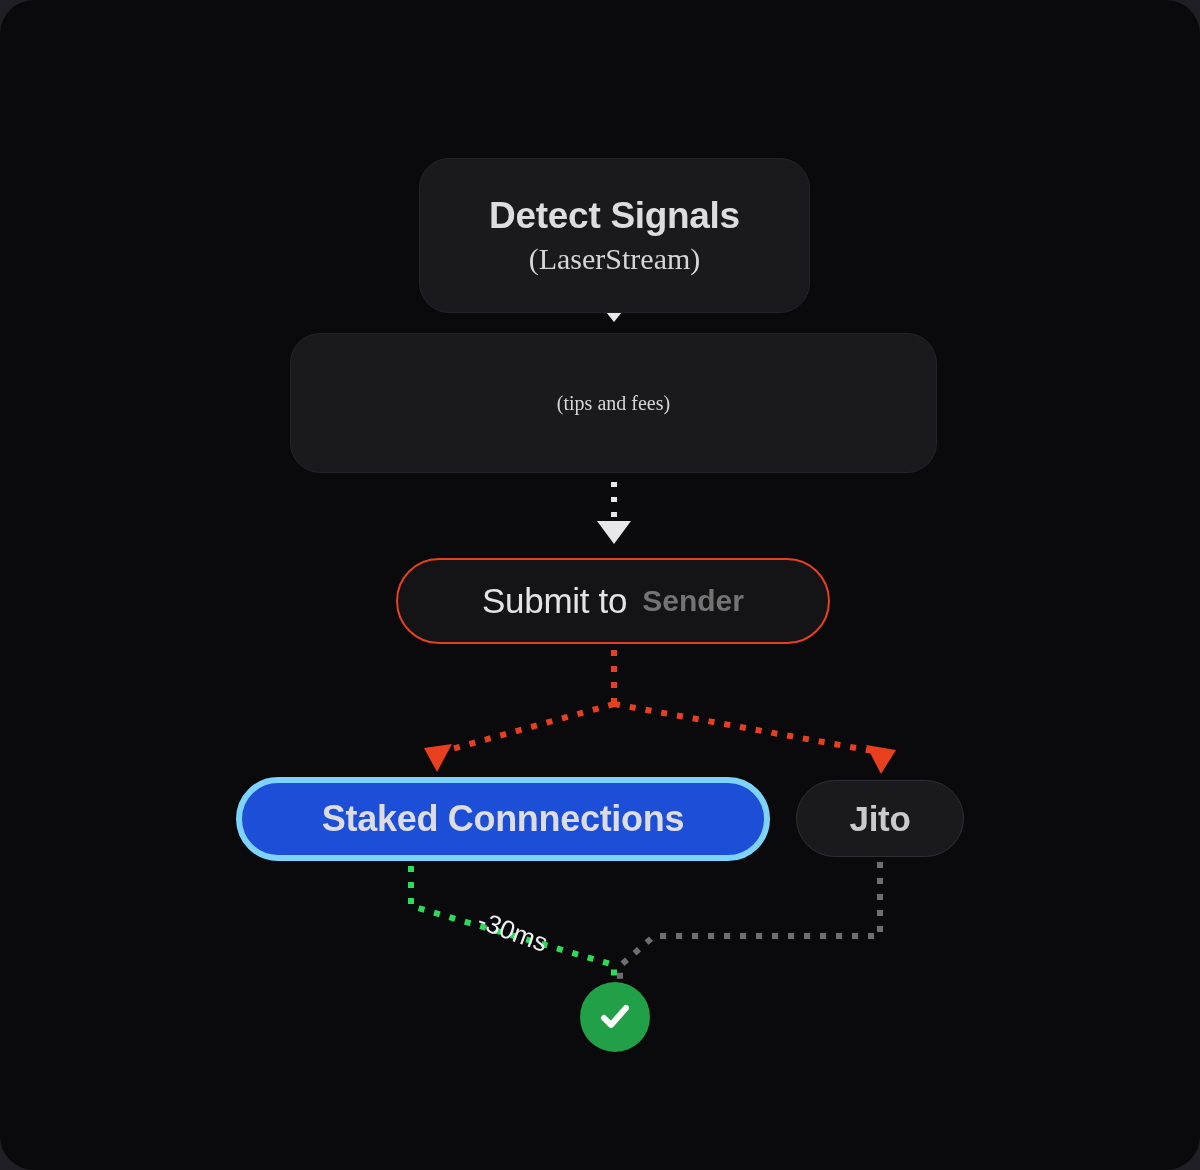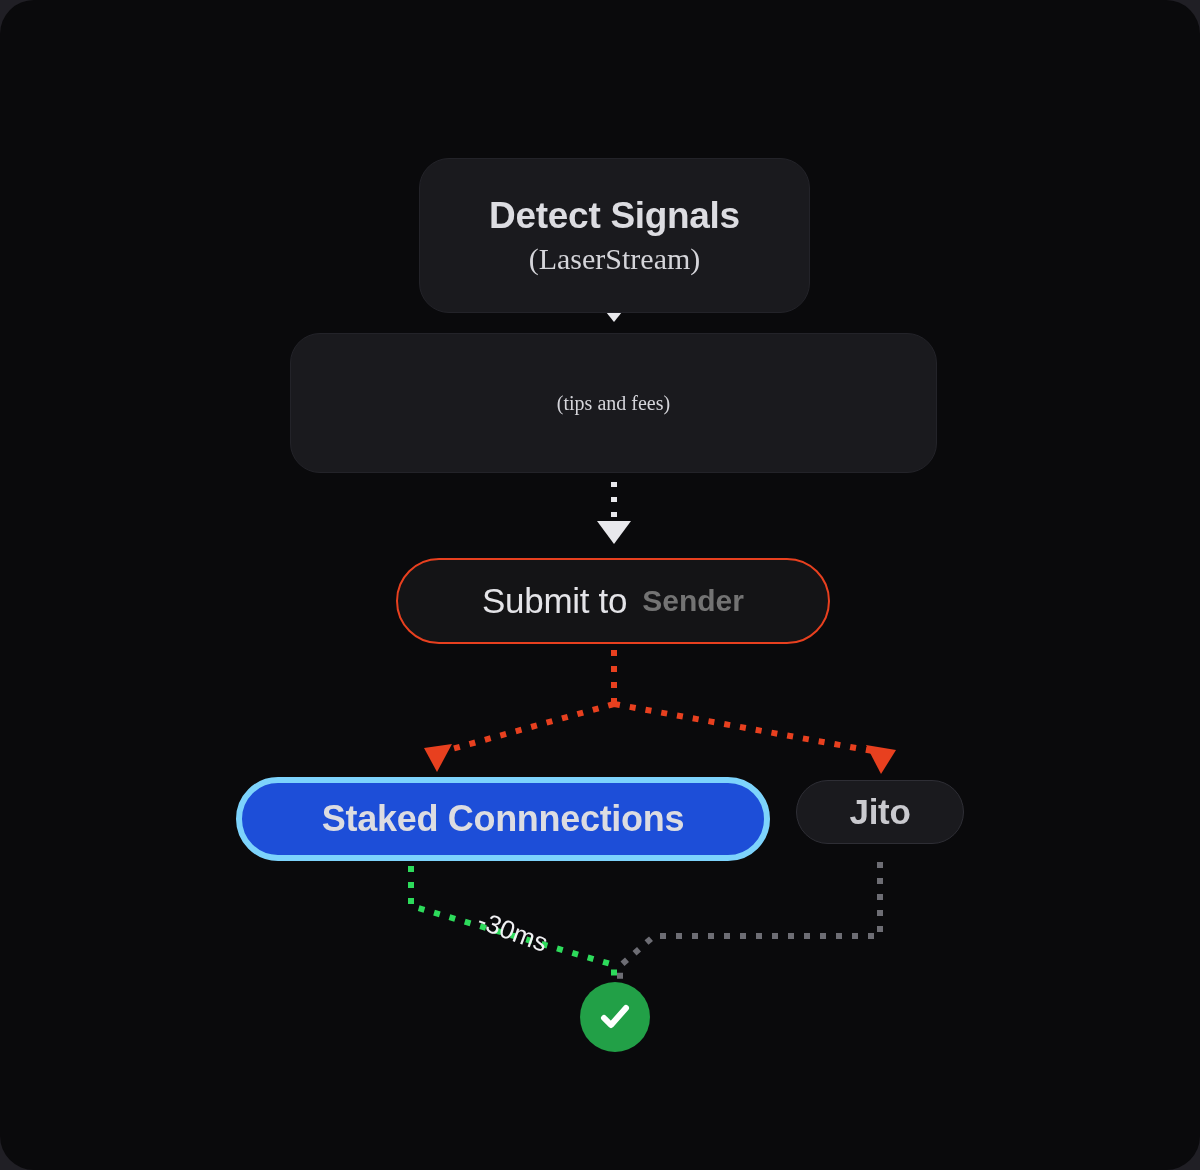--- a/index.html
+++ b/index.html
@@ -85,21 +85,21 @@
 
   #node-staked {
     left: 236px; top: 777px; width: 534px; height: 84px;
     border-radius: 42px;
     border: 6px solid #7dd3fc;
     background: #1d4ed8;
   }
   #node-staked .title { font-size: 36px; }
 
   #node-jito {
-    left: 796px; top: 780px; width: 168px; height: 64px;
+    left: 796px; top: 780px; width: 168px; height: 77px;
     border-radius: 39px;
     border: 1px solid #2e2e35;
     background: #1a1a1e;
   }
   #node-jito .title { font-size: 35px; color: #c9c9ce; }
 
   
   #latency-label {
     position: absolute;
     left: 484px;

